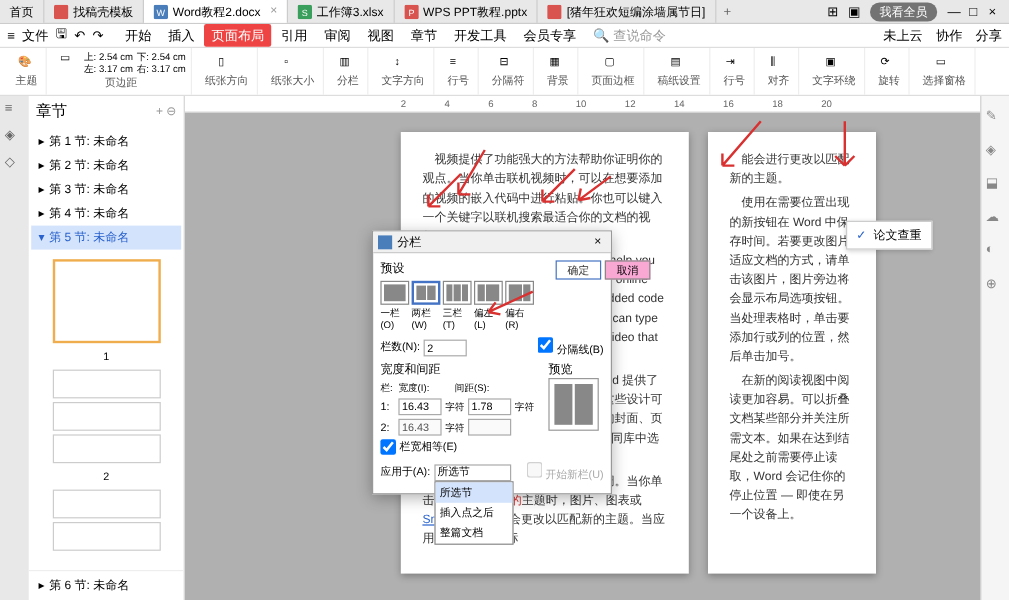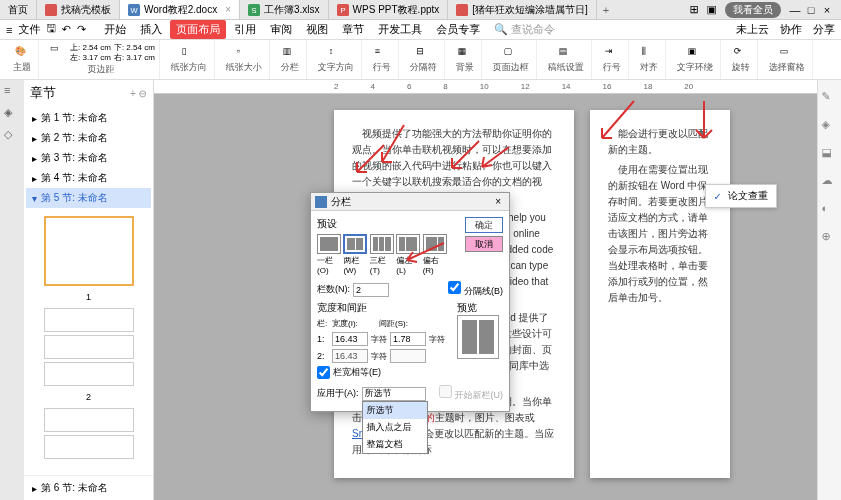--- a/index.html
+++ b/index.html
@@ -340,20 +340,21 @@
     <div class="doc-pages">
       <div class="page">
         <p class="para">视频提供了功能强大的方法帮助你证明你的观点。当你单击联机视频时，可以在想要添加的视频的嵌入代码中进行粘贴。你也可以键入一个关键字以联机搜索最适合你的文档的视频。</p>
         <p class="para">Video provides powerful ways to help you prove your point. When you click an online video, you can paste it in the embedded code of the video you want to add or you can type a keyword to search online for the video that best suits your document.</p>
         <p class="para"><span>为使你的文档具有专业外观，Word 提供了页眉、页脚、封面和文本框设计，这些设计可互为补充。</span><span class="red">例如，</span><span>你可以添加匹配的封面、页眉和提要栏。单击"插入"，然后从不同库中选择所需元素。</span></p>
         <p class="para"><span>主题和样式也有助于文档保持协调。当你单击设计并选择</span><span class="red">新 的</span><span>主题时，图片、图表或</span><span class="link">SmartArt</span><span> 图形将会更改以匹配新的主题。当应用样式时，你的标</span></p>
       </div>
       <div class="page" style="width:140px">
         <p class="para">能会进行更改以匹配新的主题。</p>
         <p class="para">使用在需要位置出现的新按钮在 Word 中保存时间。若要更改图片适应文档的方式，请单击该图片，图片旁边将会显示布局选项按钮。当处理表格时，单击要添加行或列的位置，然后单击加号。</p>
+        <p class="para">在新的阅读视图中阅读更加容易。可以折叠文档某些部分并关注所需文本。如果在达到结尾处之前需要停止读取，Word 会记住你的停止位置 — 即使在另一个设备上。</p>
       </div>
     </div>
 
     <div class="dialog">
       <div class="dialog-titlebar">
         <svg width="12" height="12">
             <rect width="12" height="12" fill="#4a7ebb"></rect>
           </svg>
         <span style="margin-left:4px">分栏</span>
         <span class="dialog-close">×</span>
@@ -393,21 +394,21 @@
                 </div>
               <div class="preset-cell">
                   <div class="preset-box">
                     <div class="col-stripe"></div>
                     <div class="col-stripe" style="flex:0.5"></div>
                   </div>
                   <span class="preset-label">偏右(R)</span>
                 </div>
             </div>
           </div>
-          <div style="display:flex;flex-direction:column;gap:3px">
+          <div style="display:flex;flex-direction:row;gap:3px">
             <button class="dialog-btn primary">确定</button>
             <button class="dialog-btn">取消</button>
           </div>
         </div>
         <div class="field-row">
           <span>栏数(N):</span>
           <input class="spin-input" value="2" style="">
           <span style="margin-left:auto"><input type="checkbox" checked="" style=""> <span>分隔线(B)</span></span>
         </div>
         <div style="display:flex;gap:6px">

